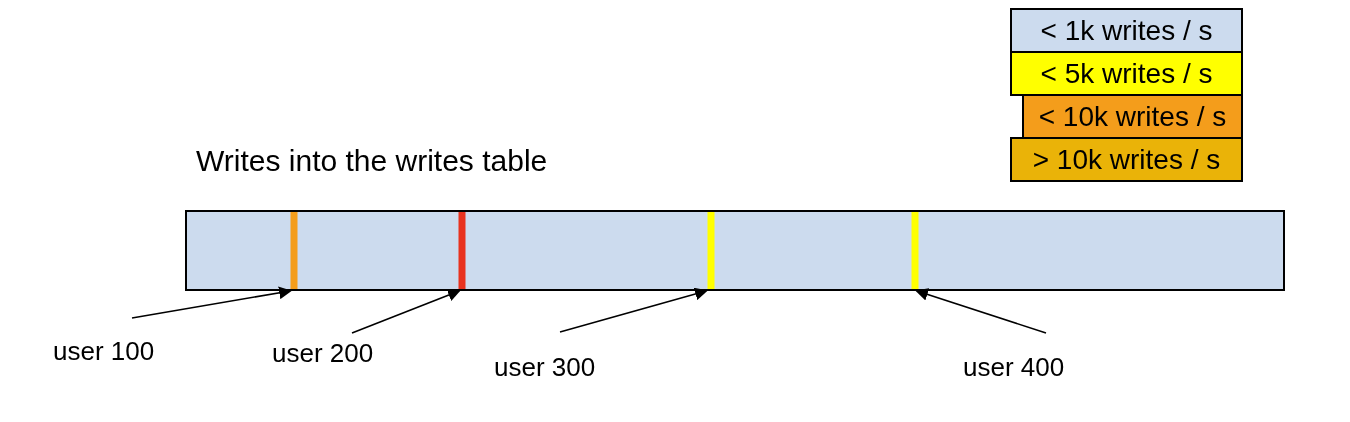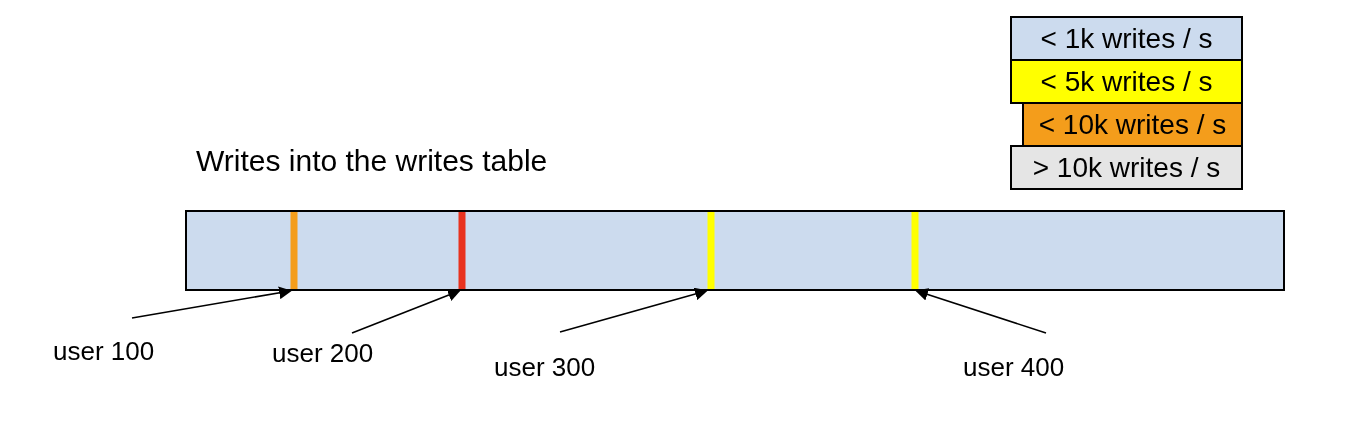--- a/index.html
+++ b/index.html
@@ -29,21 +29,21 @@
   .legend-row {
     height: 41px;
     border: 2px solid #000000;
     margin-top: -2px;
     display: flex;
     align-items: center;
     justify-content: center;
     font-size: 28px;
     white-space: nowrap;
   }
-  .legend-row:first-child { margin-top: 8px; }
+  .legend-row:first-child { margin-top: 0; }
   .bar {
     position: absolute;
     left: 185px;
     top: 210px;
     width: 1096px;
     height: 77px;
     border: 2px solid #000000;
   }
   .marker {
     position: absolute;
@@ -71,21 +71,21 @@
 <body>
 
 <div class="canvas">
 
   <div class="title">Writes into the writes table</div>
 
   <div class="legend" id="legend">
       <div class="legend-row" style="background: rgb(204, 219, 238);">&lt; 1k writes / s</div>
       <div class="legend-row" style="background: rgb(255, 255, 0);">&lt; 5k writes / s</div>
       <div class="legend-row" style="background: rgb(244, 157, 27); margin-left: 12px;">&lt; 10k writes / s</div>
-      <div class="legend-row" style="background: #e5e5e5;">&gt; 10k writes / s</div>
+      <div class="legend-row" style="background: #eab308;">&gt; 10k writes / s</div>
     </div>
 
   <div class="bar" id="bar" style="background: rgb(204, 219, 238); border-color: rgb(0, 0, 0);">
       <div class="marker" style="left: 9.8%; background: rgb(244, 157, 27);"></div>
       <div class="marker" style="left: 25.1%; background: rgb(232, 50, 30);"></div>
       <div class="marker" style="left: 47.8%; background: rgb(255, 255, 0);"></div>
       <div class="marker" style="left: 66.4%; background: rgb(255, 255, 0);"></div>
     </div>
 
   <svg class="arrows-svg" id="arrows" viewBox="0 0 1350 422" xmlns="http://www.w3.org/2000/svg">

